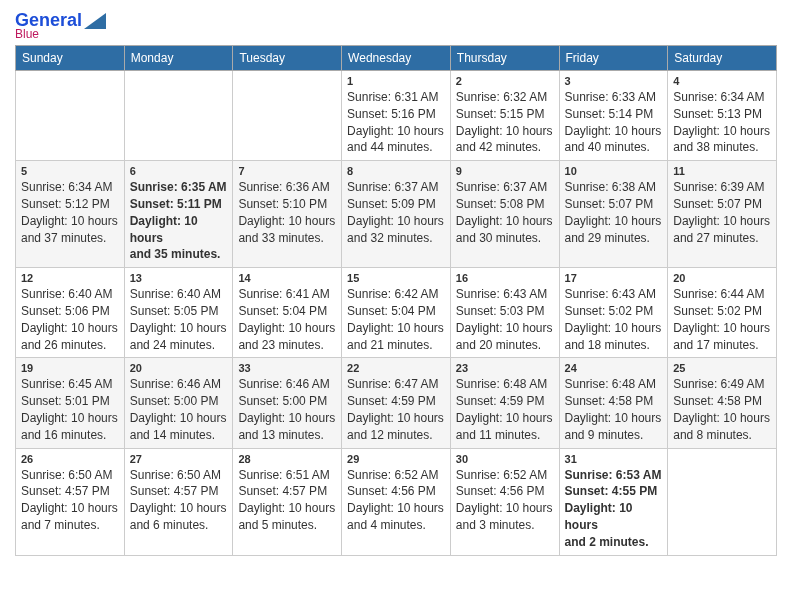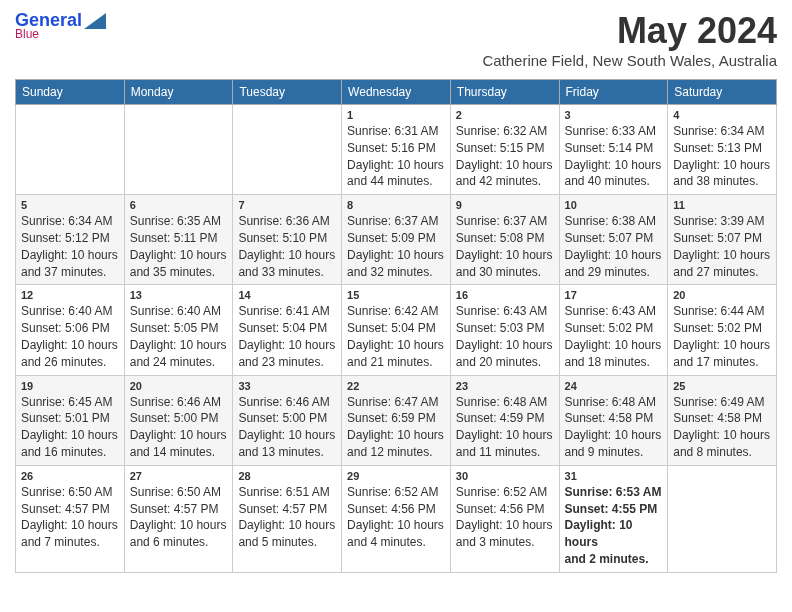--- a/index.html
+++ b/index.html
@@ -84,24 +84,20 @@
 <div class="header-top">
   <div class="logo">
     <div class="logo-row">
       <span style="font-size:18px;font-weight:bold;color:#1d4ed8;">General</span>
       <svg width="22" height="16" viewBox="0 0 22 16" style="margin-left:2px;">
         <polygon points="0,16 22,0 22,16" fill="#2e6da4"></polygon>
       </svg>
     </div>
     <span style="font-size:12px;font-weight:normal;color:#be185d;margin-top:-4px;">Blue</span>
   </div>
-  <div style="text-align:right;">
-    <div class="month-title">May 2024</div>
-    <div class="subtitle">Catherine Field, New South Wales, Australia</div>
-  </div>
 </div>
 
 <table>
   <thead>
     <tr id="header-row">
     <th>Sunday</th>
         <th>Monday</th>
         <th>Tuesday</th>
         <th>Wednesday</th>
         <th>Thursday</th>
@@ -146,21 +142,21 @@
       <tr>
         <td>
           <span class="day-num">5</span>
           <div class="day-info" style="white-space: pre-line;">Sunrise: 6:34 AM
 Sunset: 5:12 PM
 Daylight: 10 hours
 and 37 minutes.</div>
         </td>
         <td>
           <span class="day-num">6</span>
-          <div class="day-info" style="white-space: pre-line;">Sunrise: 6:35 AM
+          <div class="day-info" style="white-space: pre-line; font-weight: bold;">Sunrise: 6:35 AM
 Sunset: 5:11 PM
 Daylight: 10 hours
 and 35 minutes.</div>
         </td>
         <td>
           <span class="day-num">7</span>
           <div class="day-info" style="white-space: pre-line;">Sunrise: 6:36 AM
 Sunset: 5:10 PM
 Daylight: 10 hours
 and 33 minutes.</div>
@@ -181,21 +177,21 @@
         </td>
         <td>
           <span class="day-num">10</span>
           <div class="day-info" style="white-space: pre-line;">Sunrise: 6:38 AM
 Sunset: 5:07 PM
 Daylight: 10 hours
 and 29 minutes.</div>
         </td>
         <td>
           <span class="day-num">11</span>
-          <div class="day-info" style="white-space: pre-line;">Sunrise: 3:39 AM
+          <div class="day-info" style="white-space: pre-line;">Sunrise: 6:39 AM
 Sunset: 5:07 PM
 Daylight: 10 hours
 and 27 minutes.</div>
         </td>
       </tr>
       <tr>
         <td>
           <span class="day-num">12</span>
           <div class="day-info" style="white-space: pre-line;">Sunrise: 6:40 AM
 Sunset: 5:06 PM
@@ -263,21 +259,21 @@
         <td>
           <span class="day-num">33</span>
           <div class="day-info" style="white-space: pre-line;">Sunrise: 6:46 AM
 Sunset: 5:00 PM
 Daylight: 10 hours
 and 13 minutes.</div>
         </td>
         <td>
           <span class="day-num">22</span>
           <div class="day-info" style="white-space: pre-line;">Sunrise: 6:47 AM
-Sunset: 6:59 PM
+Sunset: 4:59 PM
 Daylight: 10 hours
 and 12 minutes.</div>
         </td>
         <td>
           <span class="day-num">23</span>
           <div class="day-info" style="white-space: pre-line;">Sunrise: 6:48 AM
 Sunset: 4:59 PM
 Daylight: 10 hours
 and 11 minutes.</div>
         </td>

